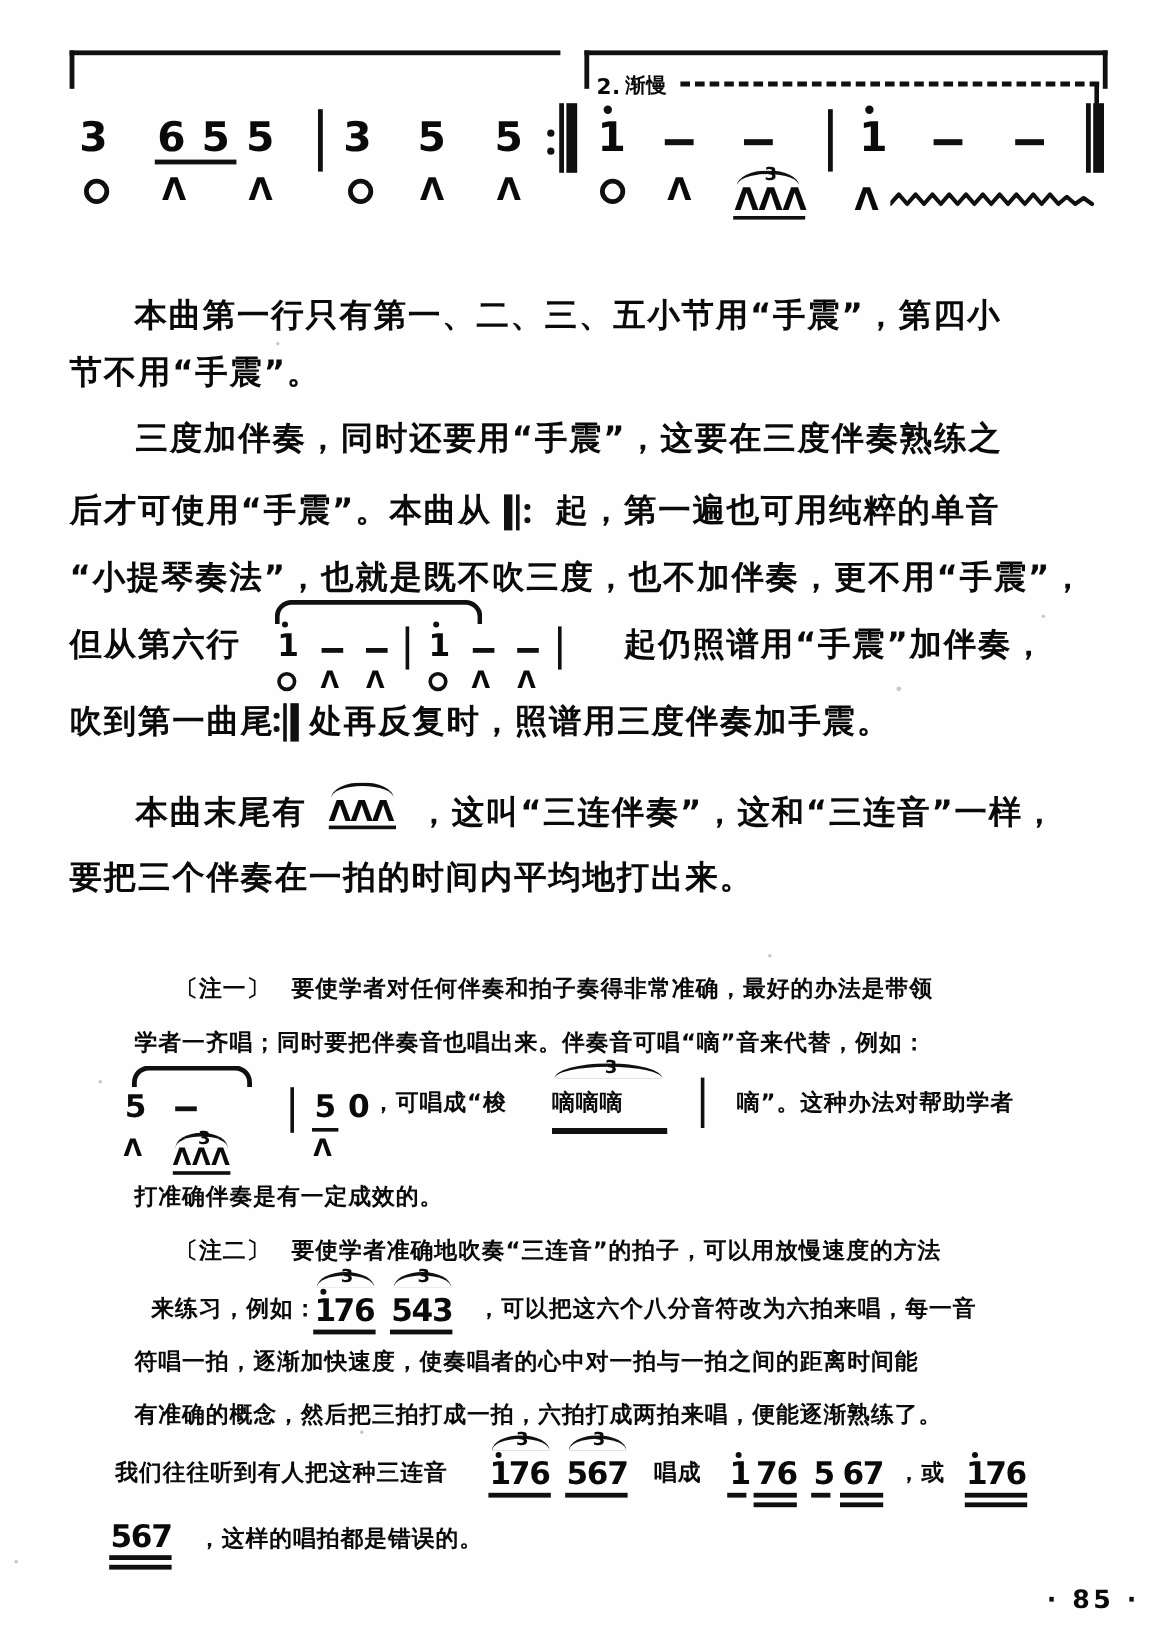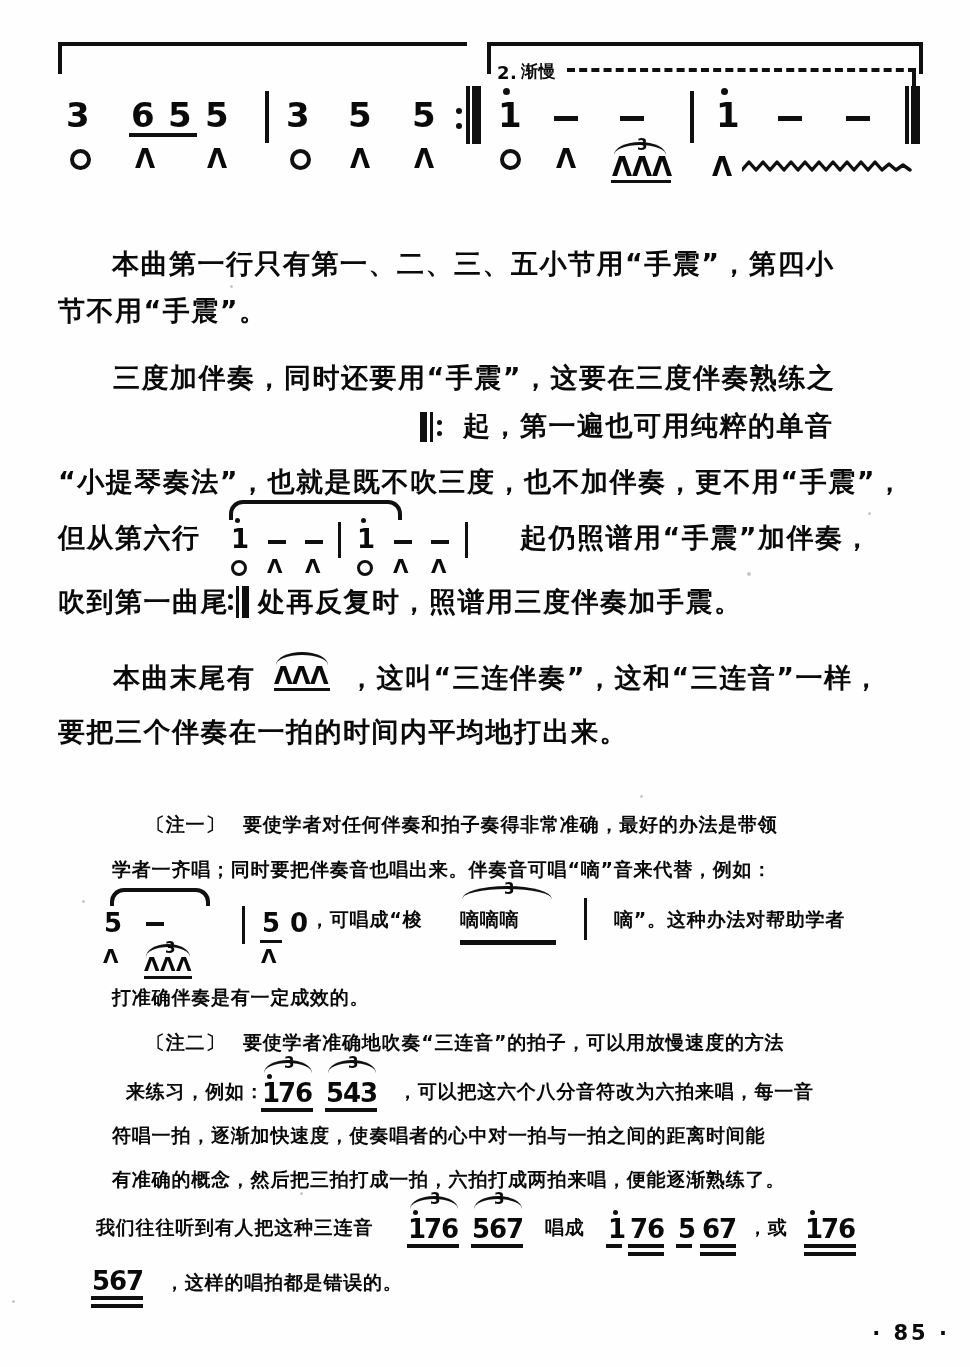--- a/index.html
+++ b/index.html
@@ -290,22 +290,23 @@
       <path d="M0 12 L7 4 L14 12 L21 4 L28 12 L35 4 L42 12 L49 4 L56 12 L63 4 L70 12 L77 4 L84 12 L91 4 L98 12 L105 4 L112 12 L119 4 L126 12 L133 4 L140 12 L147 6 L154 12 L161 7 L168 12" fill="none" stroke="#101010" stroke-width="3.4" stroke-linecap="round" stroke-linejoin="round"></path>
     </svg>
 
     <div class="barline" style="left:905px; top:50px; height:58px;"></div>
     <div class="thickbar" style="left:911px; top:50px; height:58px;"></div>
   </div>
 
   <div class="body-line cn" style="left:112px; top:250px;">本曲第一行只有第一、二、三、五小节用“手震”，第四小</div>
   <div class="body-line cn" style="left:58px; top:297px;">节不用“手震”。</div>
 
-  <div class="body-line cn" style="left:113px; top:364px;text-align:center;">三度加伴奏，同时还要用“手震”，这要在三度伴奏熟练之</div>
-
+  <div class="body-line cn" style="left:113px; top:352px;text-align:center;">三度加伴奏，同时还要用“手震”，这要在三度伴奏熟练之</div>
+
+  <div class="body-line cn" style="left:58px; top:412px;">后才可使用“手震”。本曲从</div>
 
   <div class="snippet" style="left:420px; top:412px;">
     <div class="sn-bar" style="left:0; top:0; width:7px; height:30px;"></div>
     <div class="sn-bar" style="left:10px; top:0; height:30px;"></div>
     <div class="sn-dot" style="left:17px; top:8px;"></div>
     <div class="sn-dot" style="left:17px; top:19px;"></div>
   </div>
   <div class="body-line cn" style="left:463px; top:412px;">起，第一遍也可用纯粹的单音</div>
 
   <div class="body-line cn" style="left:58px; top:468px;">“小提琴奏法”，也就是既不吹三度，也不加伴奏，更不用“手震”，</div>

